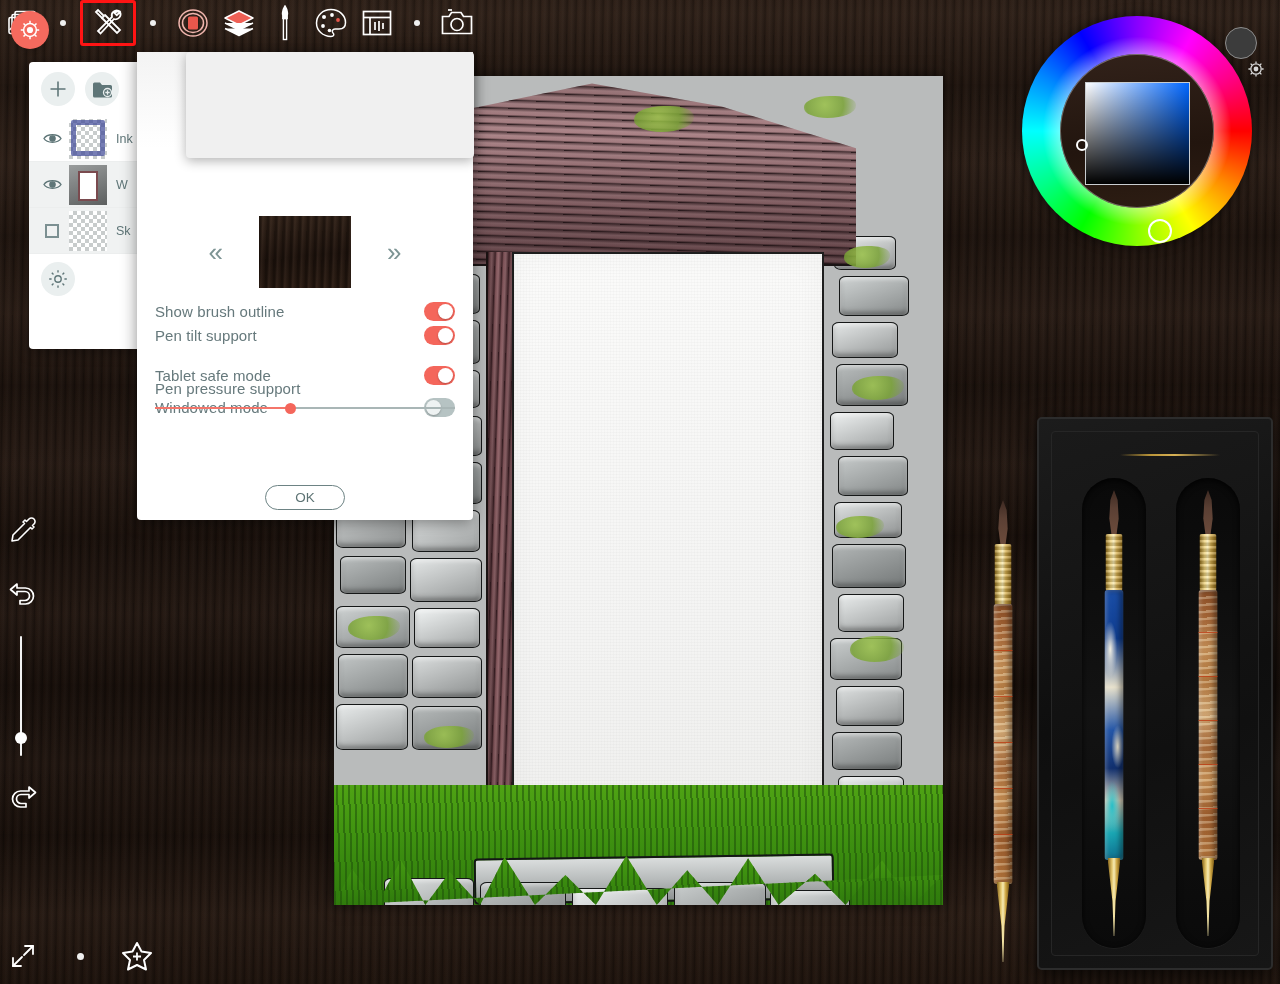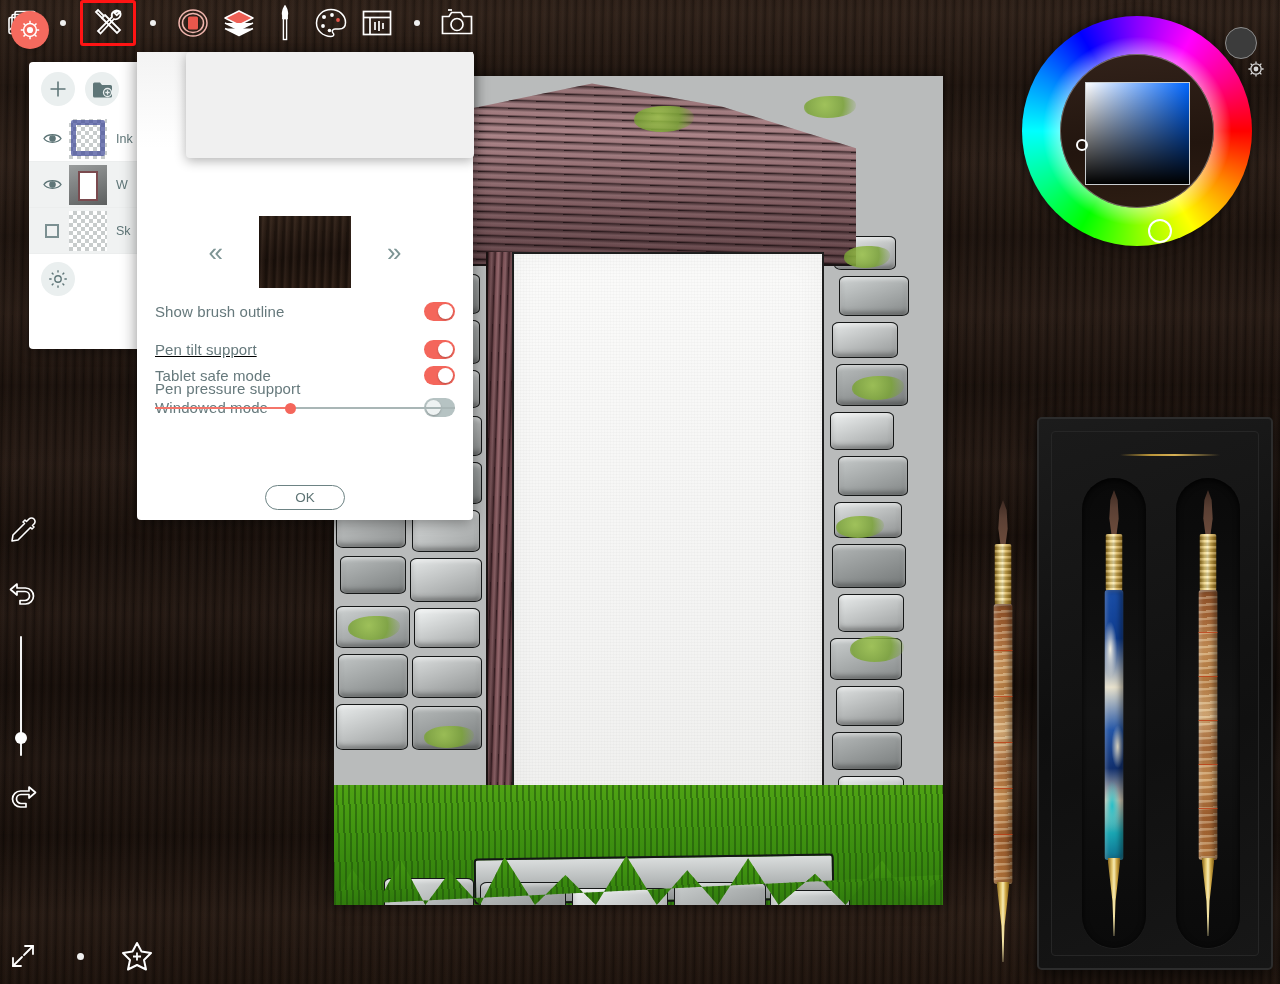--- a/index.html
+++ b/index.html
@@ -591,21 +591,21 @@
     <span id="bg-thumb"></span>
     <span class="carousel-arrow">»</span>
   </div>
 
   <div class="setting-row" style="top:243px;">
     <span class="setting-label">Show brush outline</span>
     <span class="toggle">
         <i></i>
       </span>
   </div>
-  <div class="setting-row" style="top:281px;text-decoration:underline;">
+  <div class="setting-row" style="top:267px;">
     <span class="setting-label">Pen tilt support</span>
     <span class="toggle">
         <i></i>
       </span>
   </div>
   <div class="setting-row" style="top:307px;">
     <span class="setting-label">Tablet safe mode</span>
     <span class="toggle">
         <i></i>
       </span>

